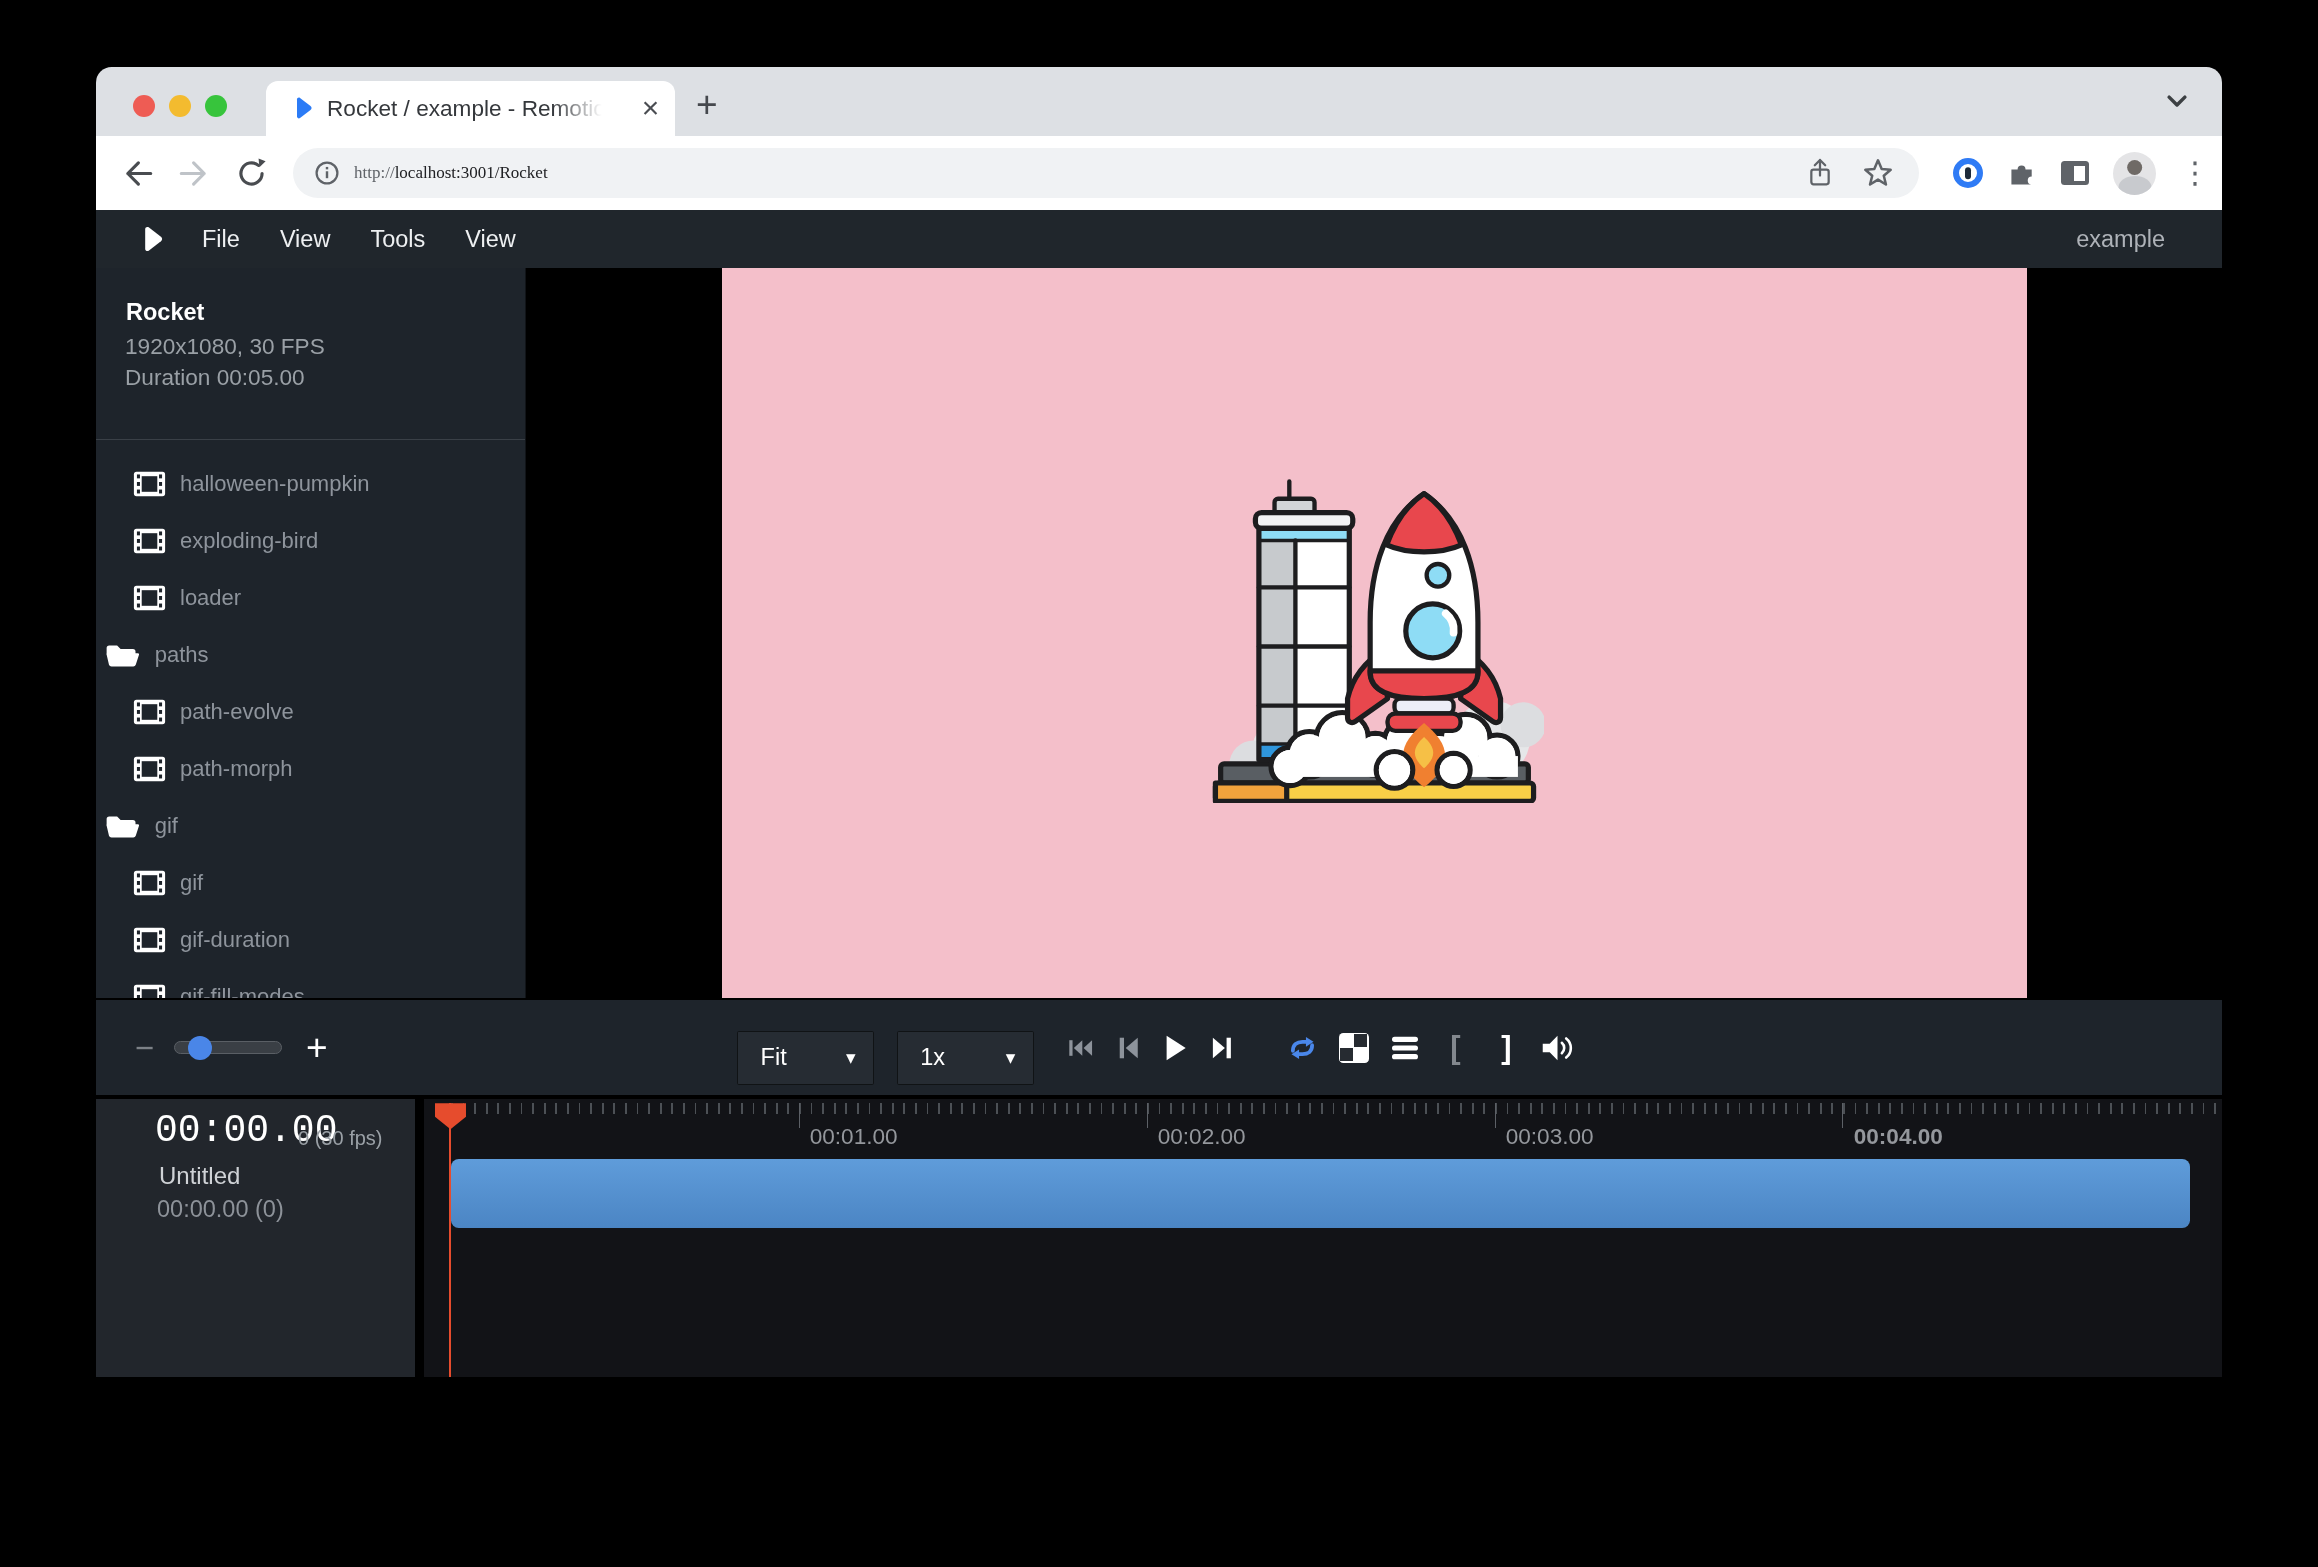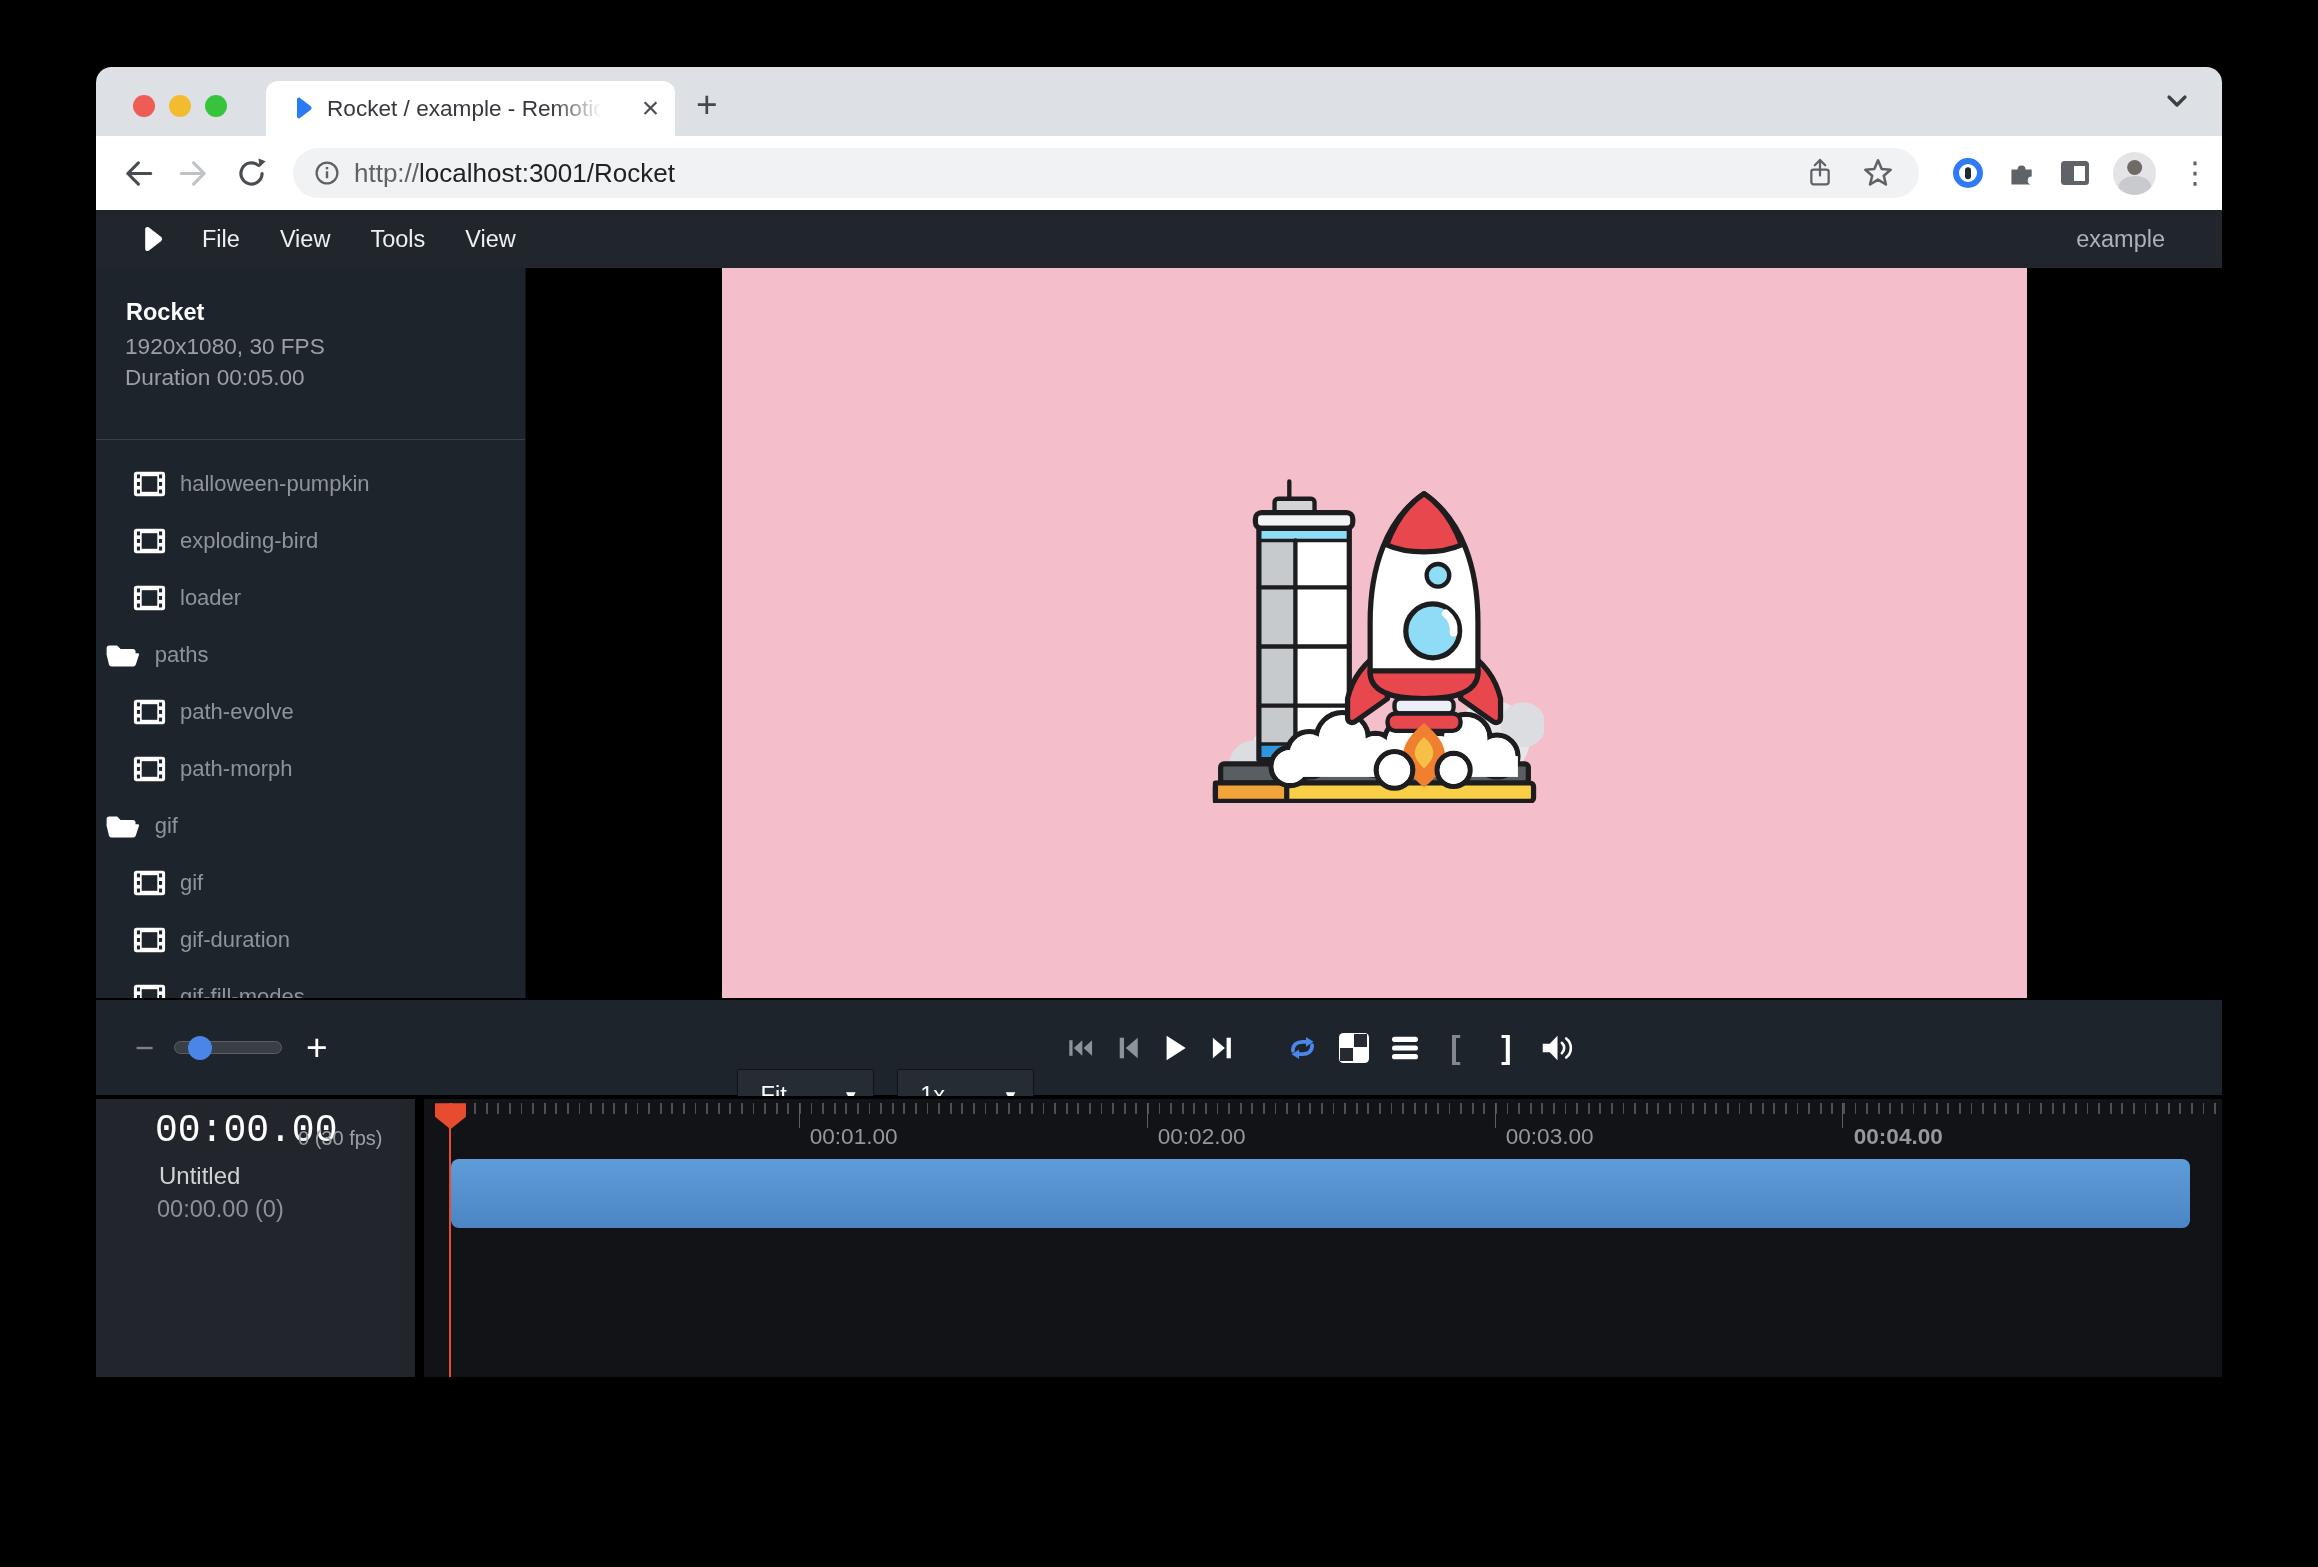--- a/index.html
+++ b/index.html
@@ -21,21 +21,21 @@
   .tab-close{position:absolute;right:15.7px;top:11.3px;font-size:30px;color:#4a4d52;line-height:31px;}
   .newtab{position:absolute;left:600px;top:19px;font-size:37px;font-weight:300;color:#45484d;line-height:37px;}
   .strip-chevron{position:absolute;right:30px;top:24px;}
 
   
   .toolbar{position:absolute;left:0;top:69px;width:100%;height:74px;background:#fff;}
   .nav-ic{position:absolute;top:19px;width:37px;height:37px;}
   .ic-back{left:22.6px;} .ic-fwd{left:80px;} .ic-reload{left:137px;}
   .omnibox{position:absolute;left:197px;top:12px;width:1626px;height:50px;background:#f0f2f4;border-radius:25px;display:flex;align-items:center;}
   .omni-info{margin-left:21px;flex:0 0 auto;}
-  .urltext{margin-left:14px;font-size:26px;color:#202124;white-space:nowrap;flex:1;}
+  .urltext{margin-left:14px;font-size:17px;color:#202124;white-space:nowrap;flex:1;font-family:Liberation Serif, serif;}
   .urltext .scheme{color:#5f6368;}
   .omni-right{display:flex;align-items:center;gap:30px;margin-right:26px;}
   .ext-group{position:absolute;right:12px;top:10.4px;height:54px;display:flex;align-items:center;gap:24px;}
   .onep{width:30px;height:30px;border-radius:50%;background:#fff;border:6px solid #2f7bf5;position:relative;}
   .onep::after{content:"";position:absolute;left:50%;top:50%;width:6px;height:11.3px;transform:translate(-50%,-50%);background:#1d2a3a;border-radius:3.5px;}
   .sidepanel-ic{width:28px;height:24px;background:#5f6368;border-radius:3.5px;position:relative;}
   .sidepanel-ic::after{content:"";position:absolute;right:4.3px;top:4.3px;width:10.4px;height:15.7px;background:#fff;}
   .avatar{width:43px;height:43px;border-radius:50%;background:#e4e4e6;overflow:hidden;position:relative;}
   .avatar::before{content:"";position:absolute;left:50%;top:7.8px;width:15.7px;height:15.7px;border-radius:50%;background:#6f6a66;transform:translateX(-50%);}
   .avatar::after{content:"";position:absolute;left:50%;top:24px;width:33px;height:22.6px;border-radius:50% 50% 0 0;background:#c8cace;transform:translateX(-50%);}
@@ -67,21 +67,21 @@
   .viewer{flex:1;height:100%;background:#000;display:flex;justify-content:center;}
   .canvas{width:1305px;height:731px;background:var(--canvas_pink);display:flex;align-items:center;justify-content:center;}
 
   
   .controls{position:absolute;left:0;top:931px;width:100%;height:97px;background:#1e242b;border-top:2.6px solid #000;}
   .zoom-ctl{position:absolute;left:31px;top:0;height:95px;display:flex;align-items:center;}
   .zo-minus{width:35px;text-align:center;font-size:33px;color:#7c8187;}
   .zo-track{margin-left:12px;width:108px;height:13px;border:1.7px solid #5a5f65;background:#3a3f45;border-radius:7.8px;position:relative;}
   .zo-thumb{position:absolute;top:50%;width:24px;height:24px;border-radius:50%;background:var(--accent_blue);transform:translateY(-50%);}
   .zo-plus{margin-left:24px;font-size:37px;font-weight:300;color:#fff;}
-  .selects{position:absolute;left:641px;top:0;height:115px;display:flex;align-items:center;gap:22.6px;margin-top:38px;}
+  .selects{position:absolute;left:641px;top:0;height:115px;display:flex;align-items:center;gap:22.6px;}
   .select-box{width:137px;height:54px;background:#262c33;border:1.7px solid #101315;border-radius:1.7px;display:flex;align-items:center;justify-content:space-between;padding:0 17.4px 0 22.6px;}
   .select-box .sel-val{font-size:23.5px;color:#fff;}
   .select-box .caret{font-size:19px;color:#fff;}
   .transport{position:absolute;left:972px;top:0;height:95px;display:flex;align-items:center;gap:21px;}
   .transport .tbtn{width:26px;display:flex;justify-content:center;}
   .mode-icons{position:absolute;left:1190px;top:0;height:95px;display:flex;align-items:center;gap:18px;}
   .mode-icons .mbtn{width:33px;display:flex;justify-content:center;align-items:center;}
   .checker{width:30px;height:30px;background:#fff;border-radius:4.3px;position:relative;}
   .checker::before{content:"";position:absolute;right:1.7px;top:1.7px;width:13px;height:13px;background:#262b31;}
   .checker::after{content:"";position:absolute;left:1.7px;bottom:1.7px;width:13px;height:13px;background:#262b31;}

